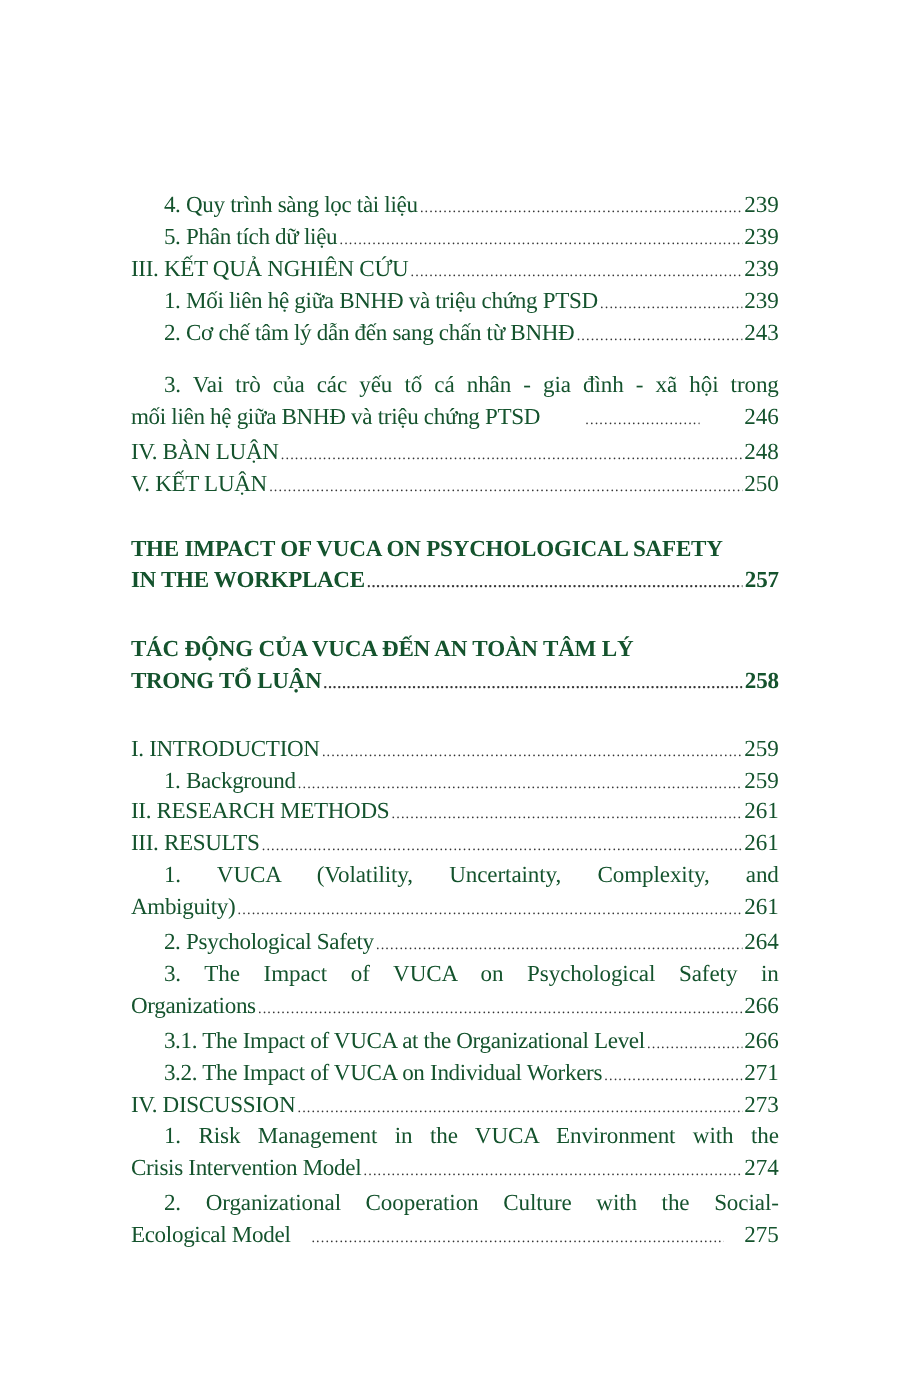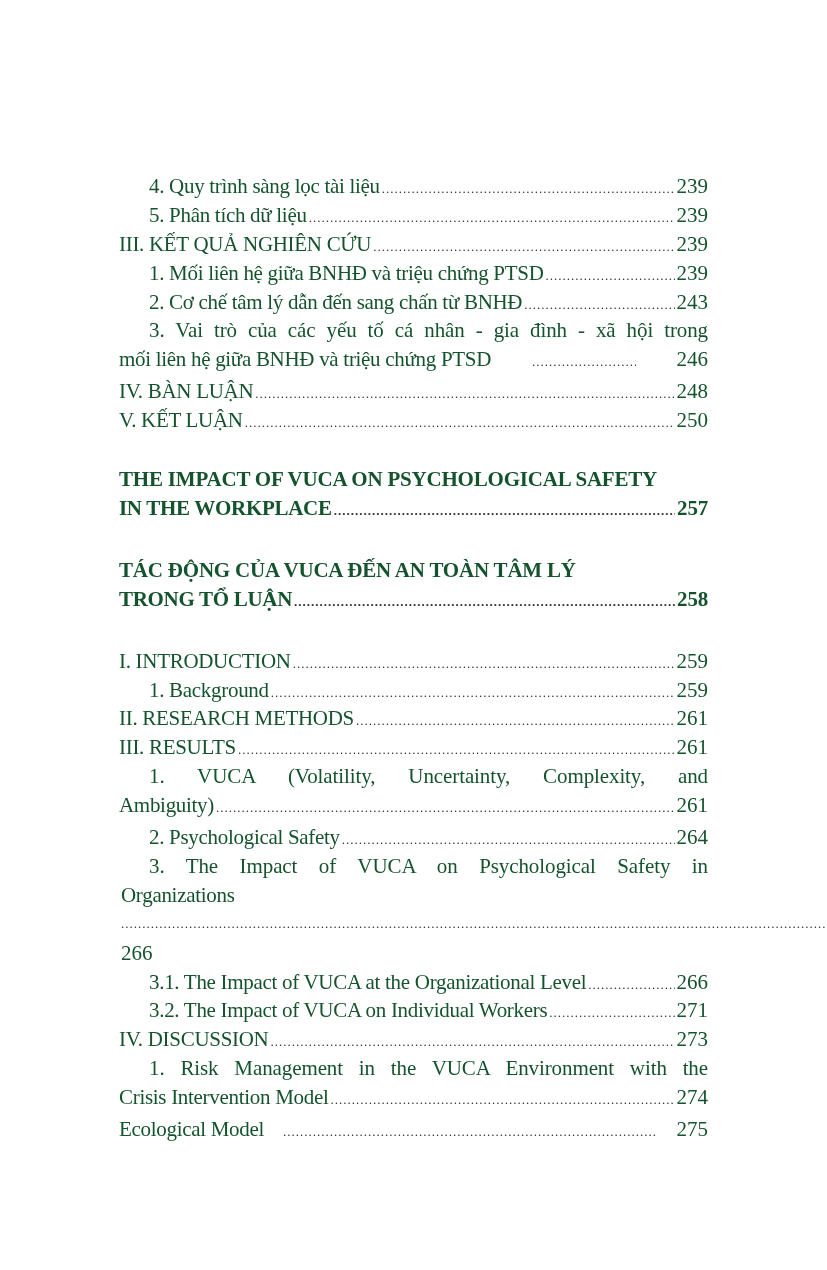--- a/index.html
+++ b/index.html
@@ -59,21 +59,21 @@
       </div>
   </div>
   <div class="entry ind">
     <div class="row">
         <span class="label">2. Cơ chế tâm lý dẫn đến sang chấn từ BNHĐ</span>
         <span class="dots"></span>
         <span class="num">243</span>
       </div>
   </div>
   <div class="entry two">
-    <div class="first-line" style="line-height:28.9px;">3. Vai trò của các yếu tố cá nhân - gia đình - xã hội trong</div>
+    <div class="first-line" style="line-height:28.9px;margin-top:19px;">3. Vai trò của các yếu tố cá nhân - gia đình - xã hội trong</div>
     <div class="row" style="line-height:28.9px;gap:39px;">
         <span class="label">mối liên hệ giữa BNHĐ và triệu chứng PTSD</span>
         <span class="dots"></span>
         <span class="num">246</span>
       </div>
   </div>
   <div class="entry">
     <div class="row">
         <span class="label">IV. BÀN LUẬN</span>
         <span class="dots"></span>
@@ -150,21 +150,21 @@
   </div>
   <div class="entry ind">
     <div class="row">
         <span class="label">2. Psychological Safety</span>
         <span class="dots"></span>
         <span class="num">264</span>
       </div>
   </div>
   <div class="entry two">
     <div class="first-line" style="line-height:28.9px;">3. The Impact of VUCA on Psychological Safety in</div>
-    <div class="row" style="line-height:28.9px;flex-direction:column;">
+    <div class="row" style="line-height:28.9px;">
         <span class="label">Organizations</span>
         <span class="dots"></span>
         <span class="num">266</span>
       </div>
   </div>
   <div class="entry ind">
     <div class="row">
         <span class="label">3.1. The Impact of VUCA at the Organizational Level</span>
         <span class="dots"></span>
         <span class="num">266</span>
@@ -186,20 +186,21 @@
   </div>
   <div class="entry two">
     <div class="first-line" style="line-height:28.9px;">1. Risk Management in the VUCA Environment with the</div>
     <div class="row" style="line-height:28.9px;">
         <span class="label">Crisis Intervention Model</span>
         <span class="dots"></span>
         <span class="num">274</span>
       </div>
   </div>
   <div class="entry two">
+    <div class="first-line" style="line-height:28.9px;">2. Organizational Cooperation Culture with the Social-</div>
     <div class="row" style="line-height:28.9px;gap:17px;">
         <span class="label">Ecological Model</span>
         <span class="dots"></span>
         <span class="num">275</span>
       </div>
   </div>
 
 </div>
 
 </body></html>

